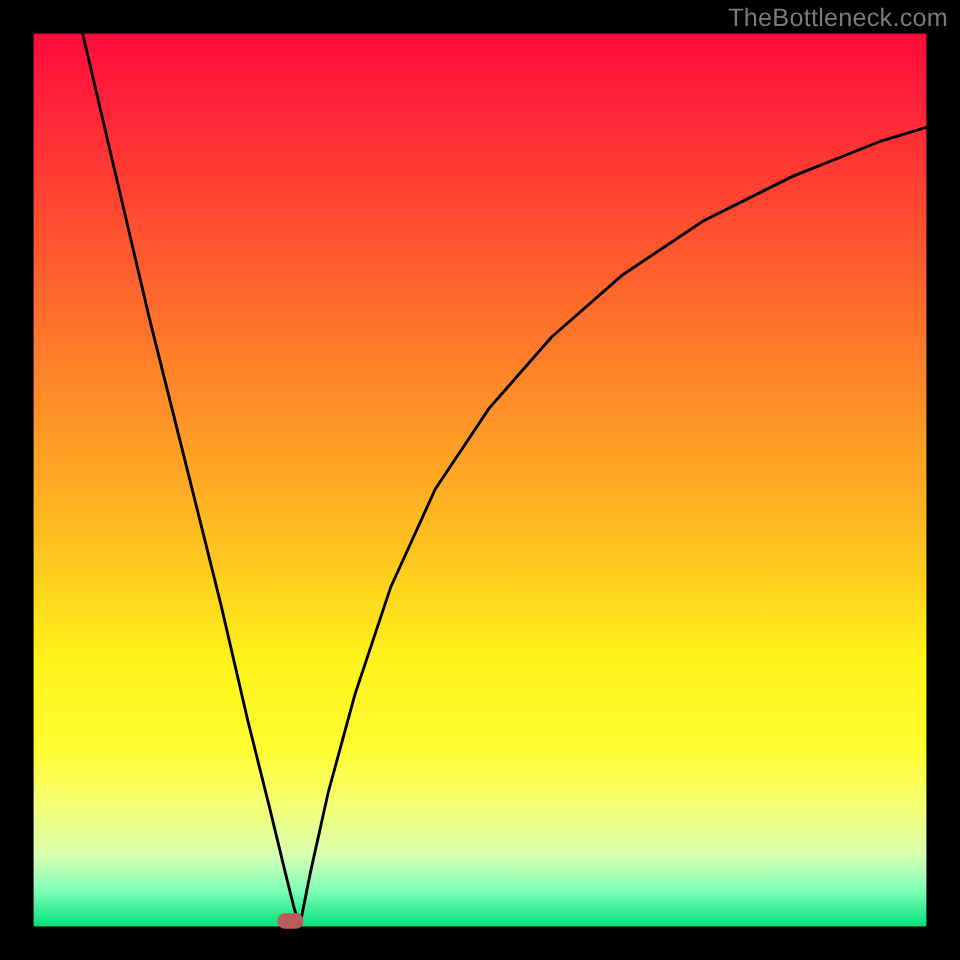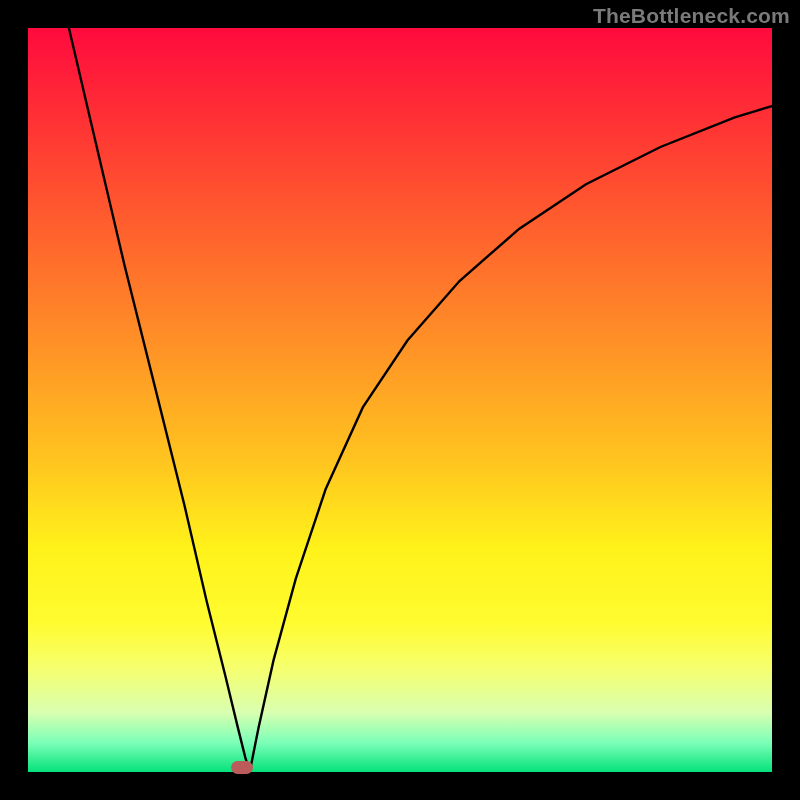--- a/index.html
+++ b/index.html
@@ -38,21 +38,21 @@
       #7dffb8 96%,
       #05e27b 100%
     );
   }
   .watermark {
     position: absolute;
     top: 4px;
     right: 10px;
     color: #7a7a7a;
     font-size: 21px;
-    font-weight: 700;
+    font-weight: 400;
     letter-spacing: 0.2px;
     user-select: none;
   }
   svg.curve {
     position: absolute;
     left: 0;
     top: 0;
     width: 744px;
     height: 744px;
     overflow: visible;

